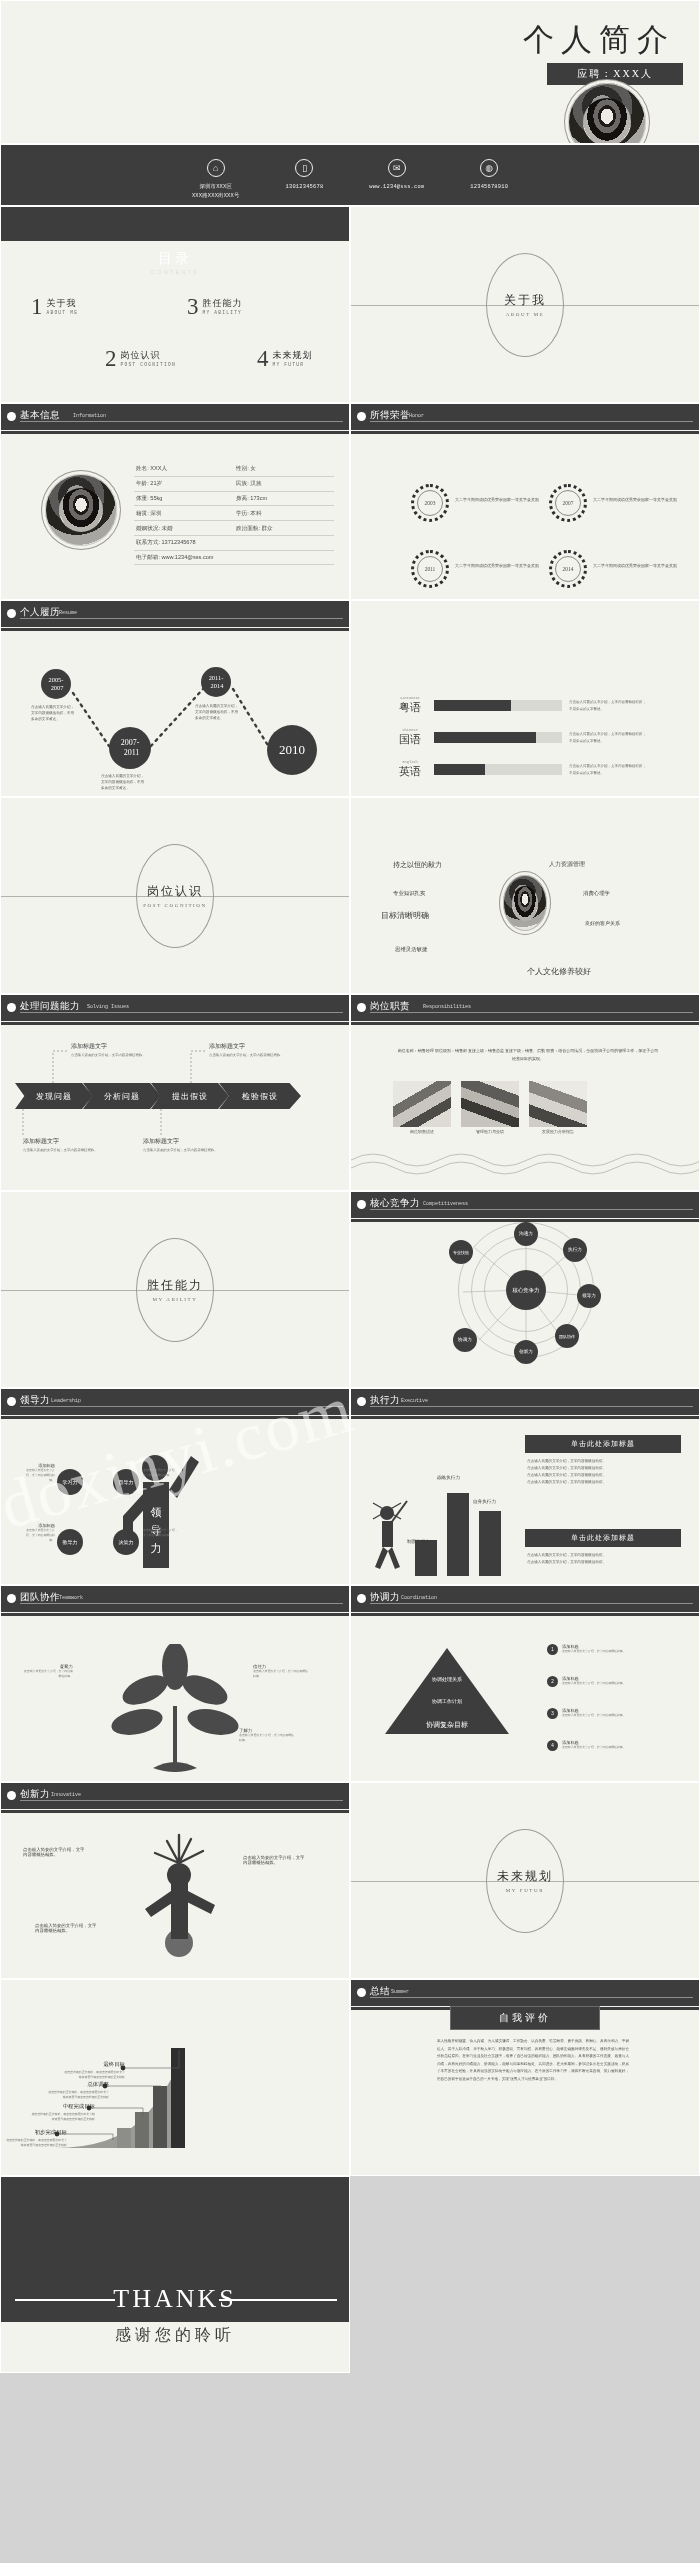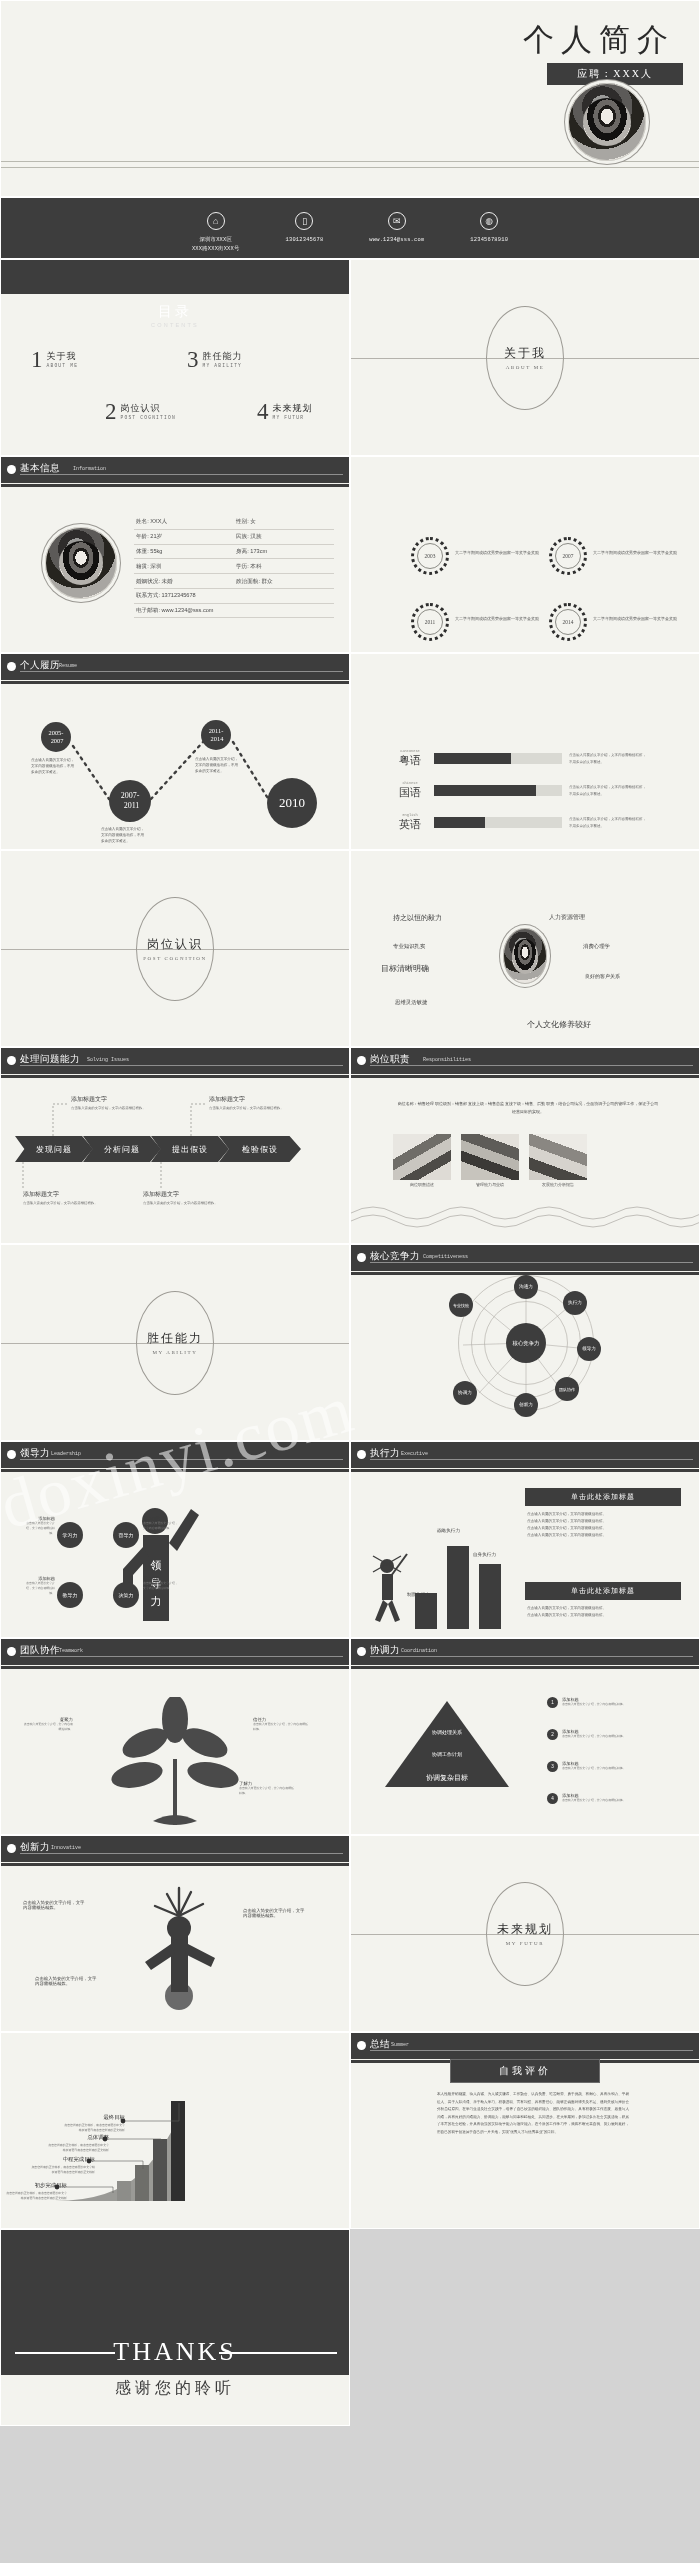--- a/index.html
+++ b/index.html
@@ -159,21 +159,21 @@
      color:#3d3d3d;font-size:16px;letter-spacing:4px;font-family:"Liberation Serif",serif;}
   .wm{position:absolute;left:-6px;top:1410px;width:420px;transform:rotate(-16deg);
      font-size:68px;color:rgba(255,255,255,.55);font-family:"Liberation Serif",serif;
      pointer-events:none;letter-spacing:2px;}
 </style>
 </head>
 <body>
 
 <div class="grid">
 
-  <div class="slide full" style="height:197px">
+  <div class="slide full" style="height:144px">
     <div class="cover-title serif">个人简介</div>
     <div class="cover-sub">应聘：XXX人</div>
     <div class="cover-line"></div>
     <div class="cover-line2"></div>
     <div class="photo" style="position:absolute;right:53px;top:82px;width:78px;height:78px;"></div>
   </div>
 
   <div class="slide full dark" style="height:62px">
     <div class="contact">
       <div class="cItem">
@@ -266,20 +266,27 @@
       <div class="infoCell">籍贯: 深圳</div>
       <div class="infoCell">学历: 本科</div>
       <div class="infoCell">婚姻状况: 未婚</div>
       <div class="infoCell">政治面貌: 群众</div>
       <div class="infoCell span">联系方式: 13712345678</div>
       <div class="infoCell span">电子邮箱: www.1234@sss.com</div>
     </div>
   </div>
 
   <div class="slide">
+    <div class="hdr">
+      <div class="dot"></div>
+      <div class="cn">所得荣誉</div>
+      <div class="en" style="left:58px">Honor</div>
+      <div class="rule"></div>
+      <div class="rule2"></div>
+    </div>
     <div class="medal" style="left:60px;top:80px">
         <span>2003</span>
       </div>
     <div class="medalTxt" style="left:104px;top:92px">大二学年期间成绩优秀荣获国家一等奖学金奖励</div>
     <div class="medal" style="left:198px;top:80px">
         <span>2007</span>
       </div>
     <div class="medalTxt" style="left:242px;top:92px">大二学年期间成绩优秀荣获国家一等奖学金奖励</div>
     <div class="medal" style="left:60px;top:146px">
         <span>2011</span>

